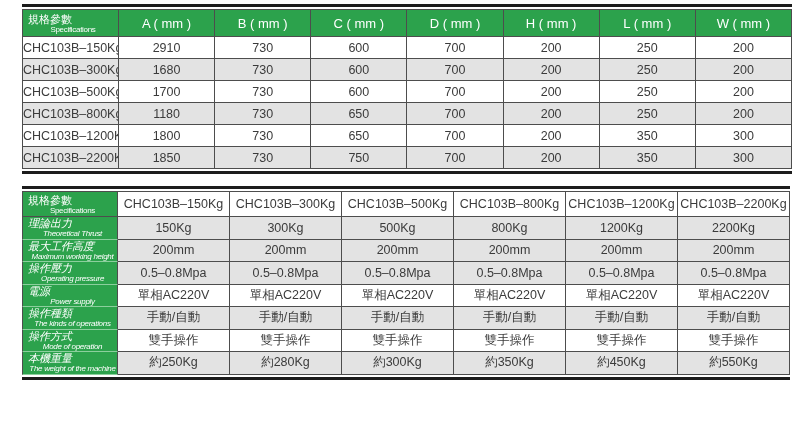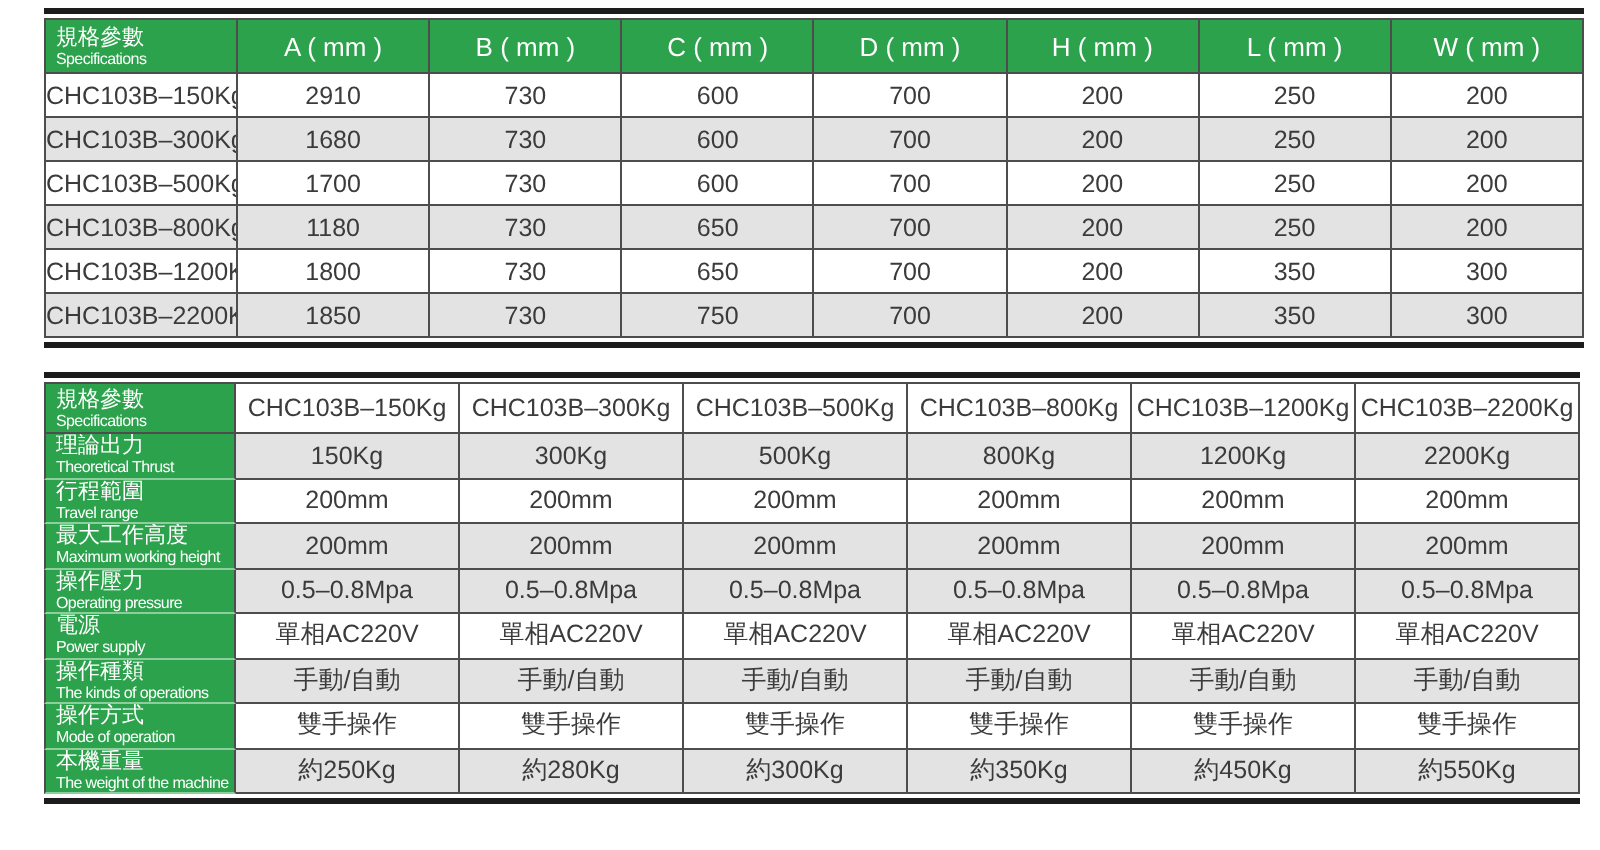--- a/index.html
+++ b/index.html
@@ -31,24 +31,24 @@
   }
   tr > td:first-child, tr > th:first-child { border-left:1px solid var(--grid,#4d4d4d); }
   thead th { border-top:1px solid var(--grid,#4d4d4d); }
 
   
   .lb {
     background:var(--green,#2ca24c) !important;
     color:#ffffff; text-align:left; padding-left:5px;
   }
   .lb .zh { font-size:11px; line-height:12px; }
-  .lb .en { font-size:8px;  line-height:9px; letter-spacing:-0.3px; }
-
-  
-  .tbl2 td.lb { border-bottom-color:#8ccf9d; }
+  .lb .en { font-size:8px;  line-height:9px; letter-spacing:-0.3px;text-align:center; }
+
+  
+  .tbl2 td.lb { border-bottom-color:#8ccf9d;font-style:italic; }
 
   
   .c-lab1 { width:97px; }
   .tbl1 thead th { background:var(--green,#2ca24c); color:#fff; font-size:13px; height:28px; }
   .tbl1 tbody td { font-size:12.5px; height:22px; }
 
   
   .c-lab2 { width:96px; }
   .tbl2 thead th { background:#ffffff; font-size:12.5px; height:26px; }
   .tbl2 tbody td { font-size:12.5px; height:22.5px; }
@@ -183,32 +183,20 @@
               <div class="zh">理論出力</div>
               <div class="en">Theoretical Thrust</div>
             </td>
             <td>150Kg</td>
             <td>300Kg</td>
             <td>500Kg</td>
             <td>800Kg</td>
             <td>1200Kg</td>
             <td>2200Kg</td>
           </tr>
-          <tr>
-            <td class="lb">
-              <div class="zh">行程範圍</div>
-              <div class="en">Travel range</div>
-            </td>
-            <td>200mm</td>
-            <td>200mm</td>
-            <td>200mm</td>
-            <td>200mm</td>
-            <td>200mm</td>
-            <td>200mm</td>
-          </tr>
           <tr class="alt">
             <td class="lb">
               <div class="zh">最大工作高度</div>
               <div class="en">Maximum working height</div>
             </td>
             <td>200mm</td>
             <td>200mm</td>
             <td>200mm</td>
             <td>200mm</td>
             <td>200mm</td>

